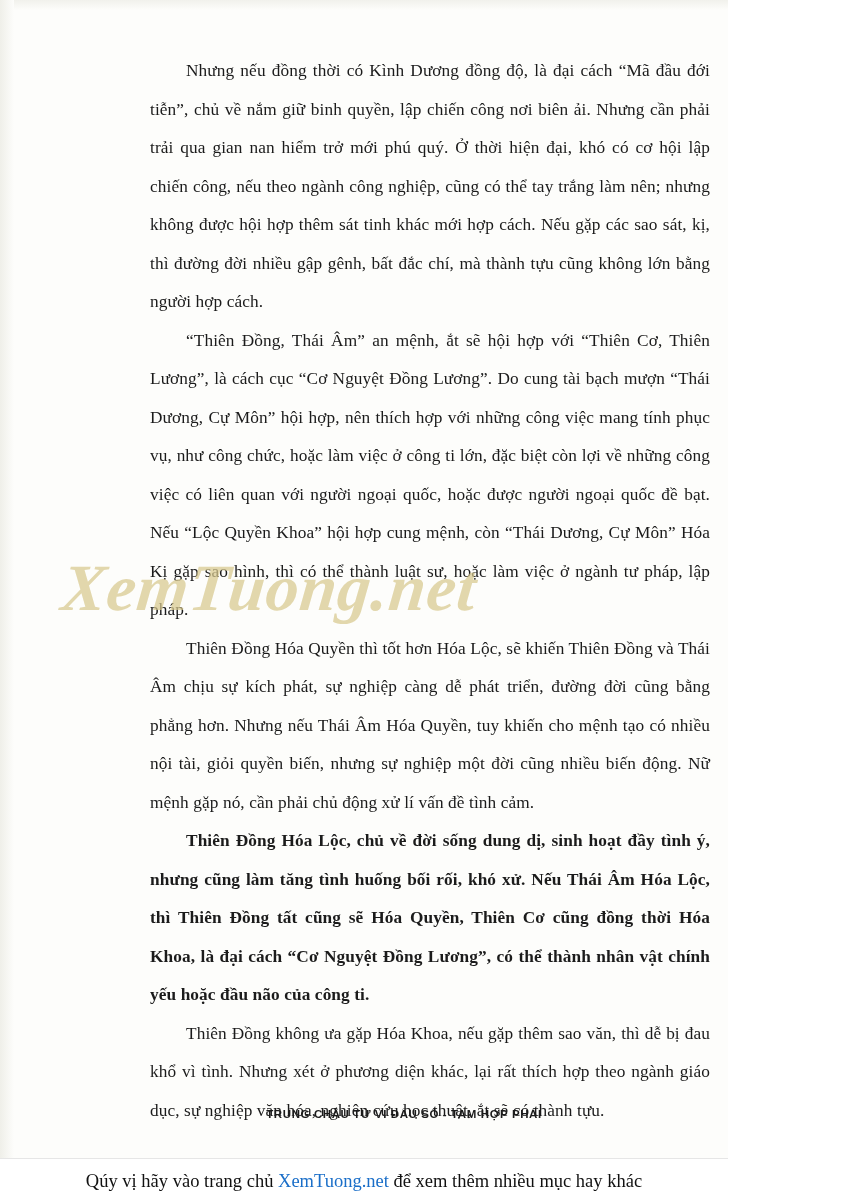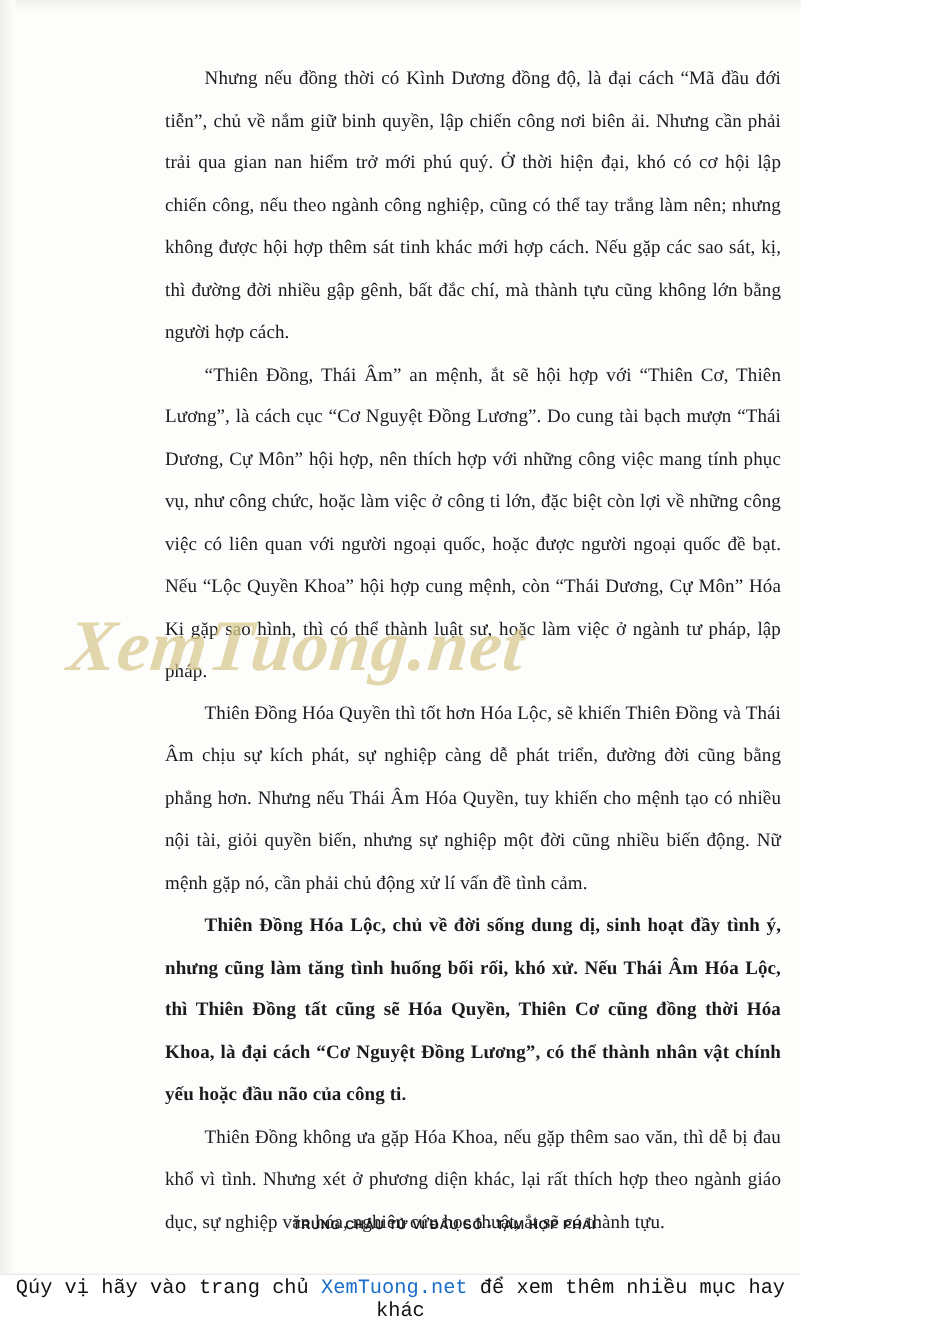--- a/index.html
+++ b/index.html
@@ -59,21 +59,21 @@
     right: 0;
     top: 1158px;
     height: 44px;
     background: #ffffff;
     border-top: 1px solid #e6e6e6;
     display: flex;
     align-items: center;
     justify-content: center;
   }
   .promo-text {
-    font-family: Liberation Mono, monospace;
+    font-family: Liberation Serif, serif;
     font-size: 18.5px;
     color: #111111;
     text-align: center;
   }
   .promo-text .brand {
     color: #1a6ec8;
   }
   
   .watermark {
     position: absolute;

